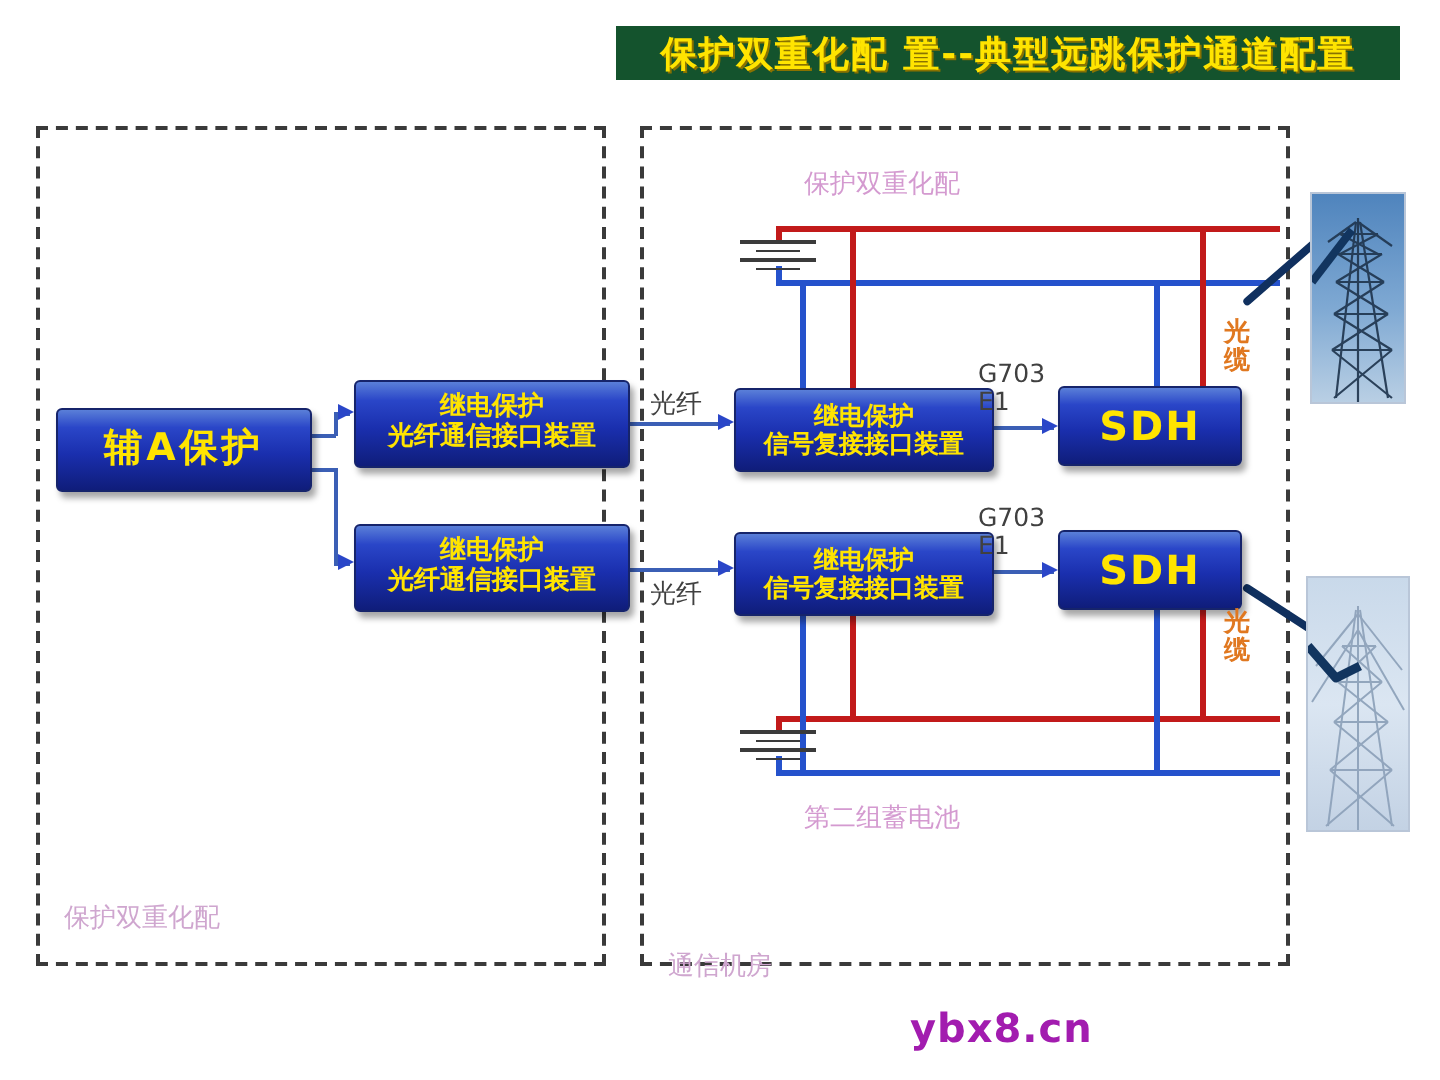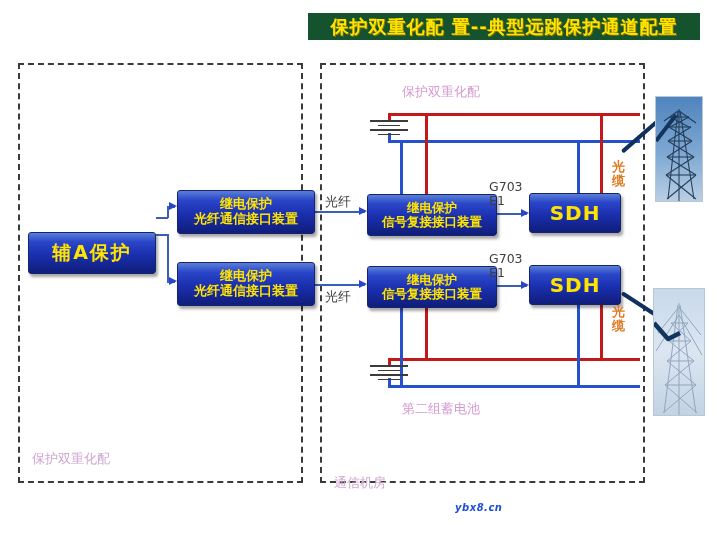--- a/index.html
+++ b/index.html
@@ -75,21 +75,21 @@
     line-height: 1.12;
     overflow: hidden;
   }
   .box3d .l1, .box3d .l2 {
     display: block;
     white-space: nowrap;
   }
 
   #box-aux-protect {
     left: 28px; top: 204px; width: 128px; height: 42px;
-    font-size: 19px; letter-spacing: 2px; margin-top: 28px;
+    font-size: 19px; letter-spacing: 2px;
   }
   #box-fiber-1 { left: 177px; top: 190px; width: 138px; height: 44px; font-size: 13px; }
   #box-fiber-2 { left: 177px; top: 262px; width: 138px; height: 44px; font-size: 13px; }
   #box-mux-1   { left: 367px; top: 194px; width: 130px; height: 42px; font-size: 12.5px; }
   #box-mux-2   { left: 367px; top: 266px; width: 130px; height: 42px; font-size: 12.5px; }
   #box-sdh-1   { left: 529px; top: 193px; width: 92px; height: 40px; font-size: 20px; letter-spacing: 1px; }
   #box-sdh-2   { left: 529px; top: 265px; width: 92px; height: 40px; font-size: 20px; letter-spacing: 1px; }
 
   
   .annot {
@@ -157,26 +157,25 @@
   #watermark {
     position: absolute;
     left: 455px;
     top: 498px;
     width: 250px;
     height: 26px;
   }
   #wm-cn {
     position: absolute;
     left: 0px; top: 4px;
-    font-size: 10px;
+    font-size: 20px;
     font-weight: bold;
-    color: #1d4ed8;
+    color: #a21caf;
     font-family: "DejaVu Sans", "Liberation Sans", sans-serif;
     letter-spacing: 0.5px;
-    font-style: italic;
   }
   #wm-zh {
     position: absolute;
     left: 58px; top: 2px;
     font-size: 17px;
     color: #555555;
     white-space: nowrap;
   }
 </style>
 </head>

